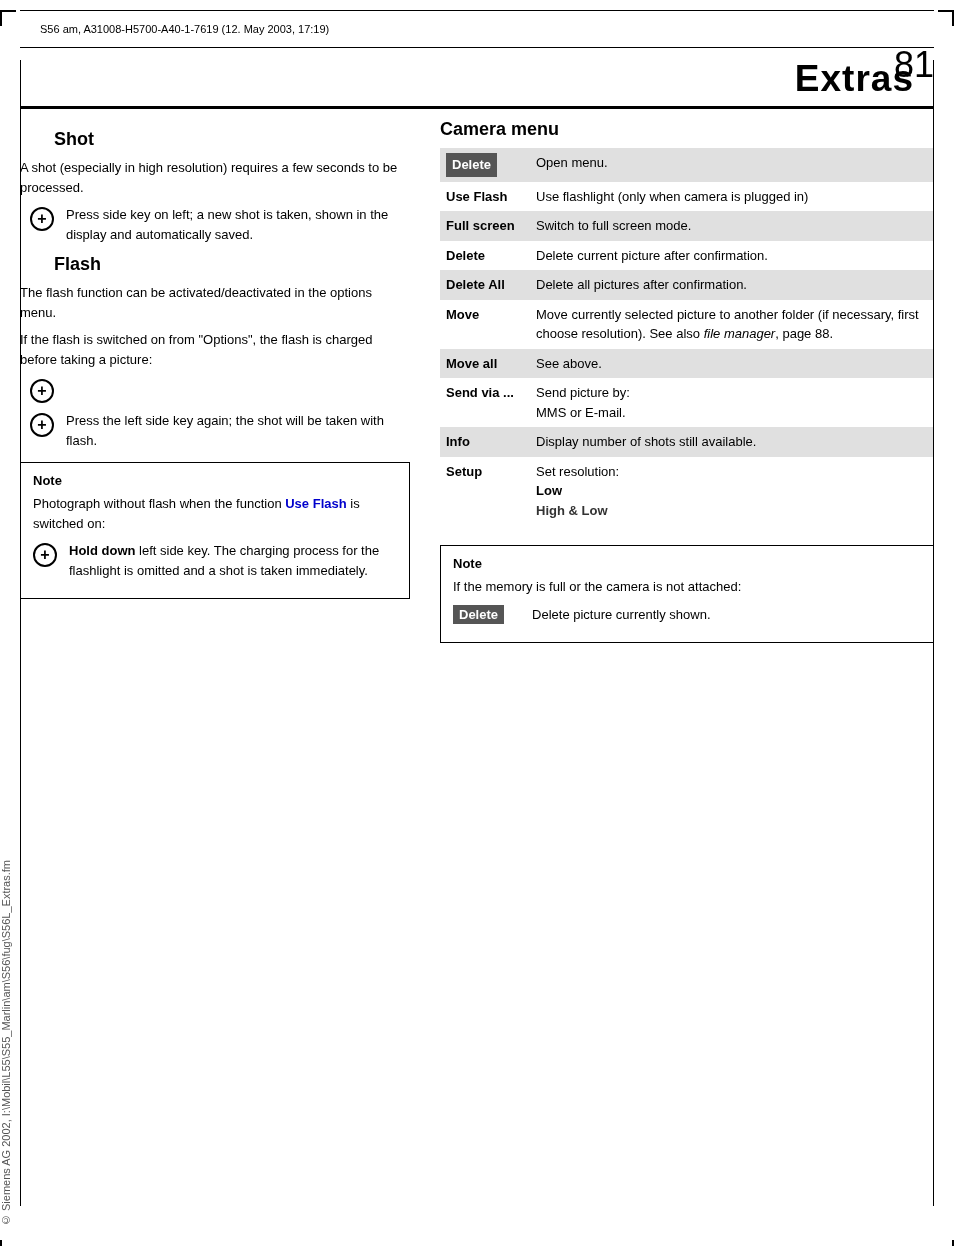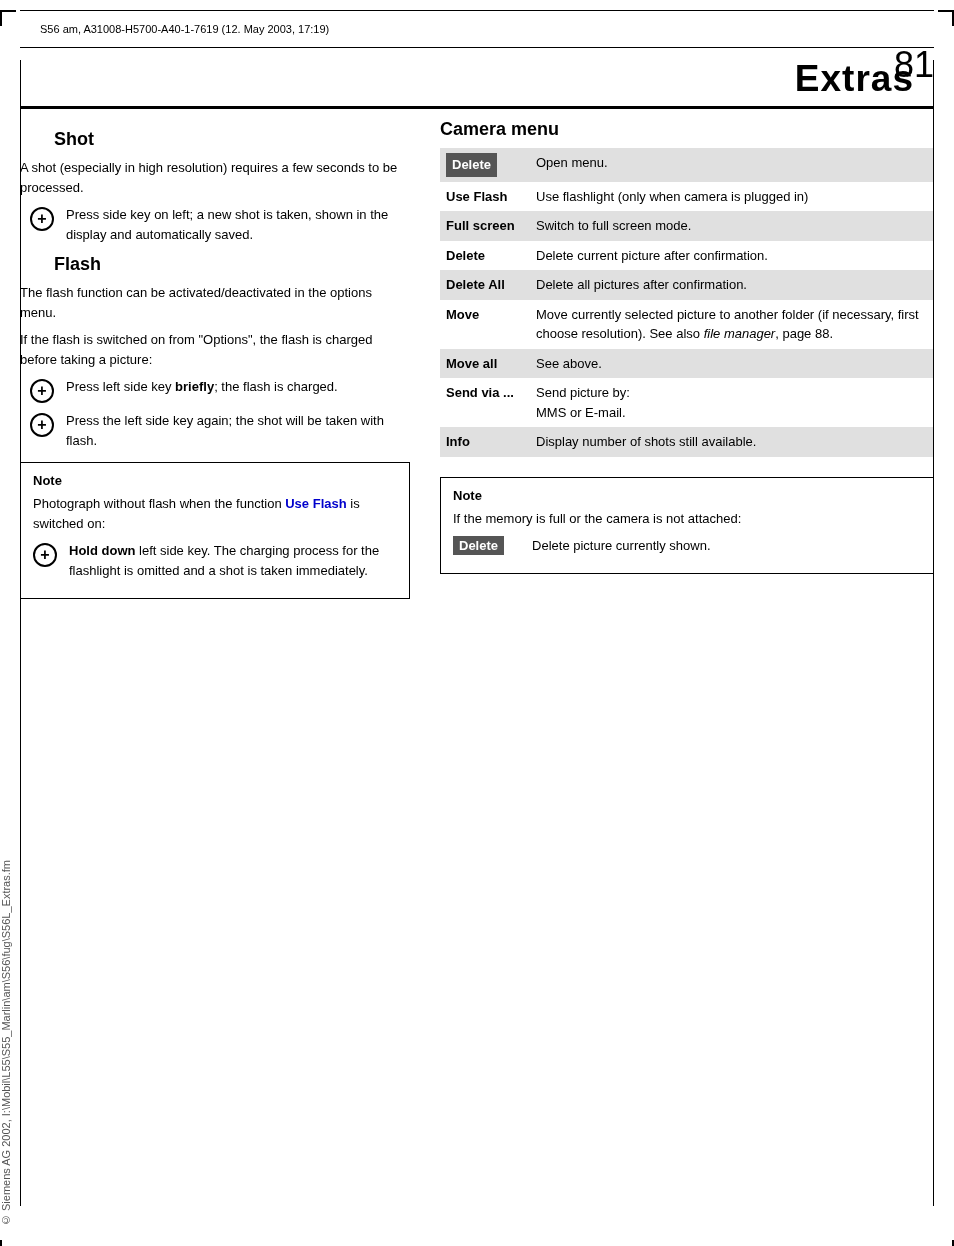--- a/index.html
+++ b/index.html
@@ -289,23 +289,20 @@
         <div class="circle-icon">+</div>
         <div class="icon-text">Press side key on left; a new shot is taken, shown in the display and automatically saved.</div>
       </div>
 
       <div class="section-title">Flash</div>
       <div class="section-body">The flash function can be activated/deactivated in the options menu.</div>
       <div class="section-body">If the flash is switched on from "Options", the flash is charged before taking a picture:</div>
 
       <div class="icon-row">
         <div class="circle-icon">+</div>
-        <div class="icon-text">
-          Press left side key <strong>briefly</strong><span>; the flash is charged.</span>
-        </div>
       </div>
 
       <div class="icon-row">
         <div class="circle-icon">+</div>
         <div class="icon-text">Press the left side key again; the shot will be taken with flash.</div>
       </div>
 
       <div class="note-box">
         <div class="note-title">Note</div>
         <div class="note-body">
@@ -368,20 +365,28 @@
           <tr>
             <td class="menu-key">Send via ...</td>
             <td>Send picture by:<br>MMS or E-mail.</td>
           </tr>
 
           <tr>
             <td class="menu-key">Info</td>
             <td>Display number of shots still available.</td>
           </tr>
 
+          <tr>
+            <td class="menu-key">Setup</td>
+            <td>
+              Set resolution:<br>
+              <span class="resolution-low">Low</span>
+              <span class="resolution-high">High &amp; Low</span>
+            </td>
+          </tr>
         </tbody>
       </table>
 
       <div class="note-box" style="margin-top: 20px;">
         <div class="note-title">Note</div>
         <div class="note-body">
           <span>If the memory is full or the camera is not attached:</span>
         </div>
         <div class="icon-row" style="margin-left:0; margin-top:8px; align-items:center;">
           <span class="btn-delete">Delete</span>

